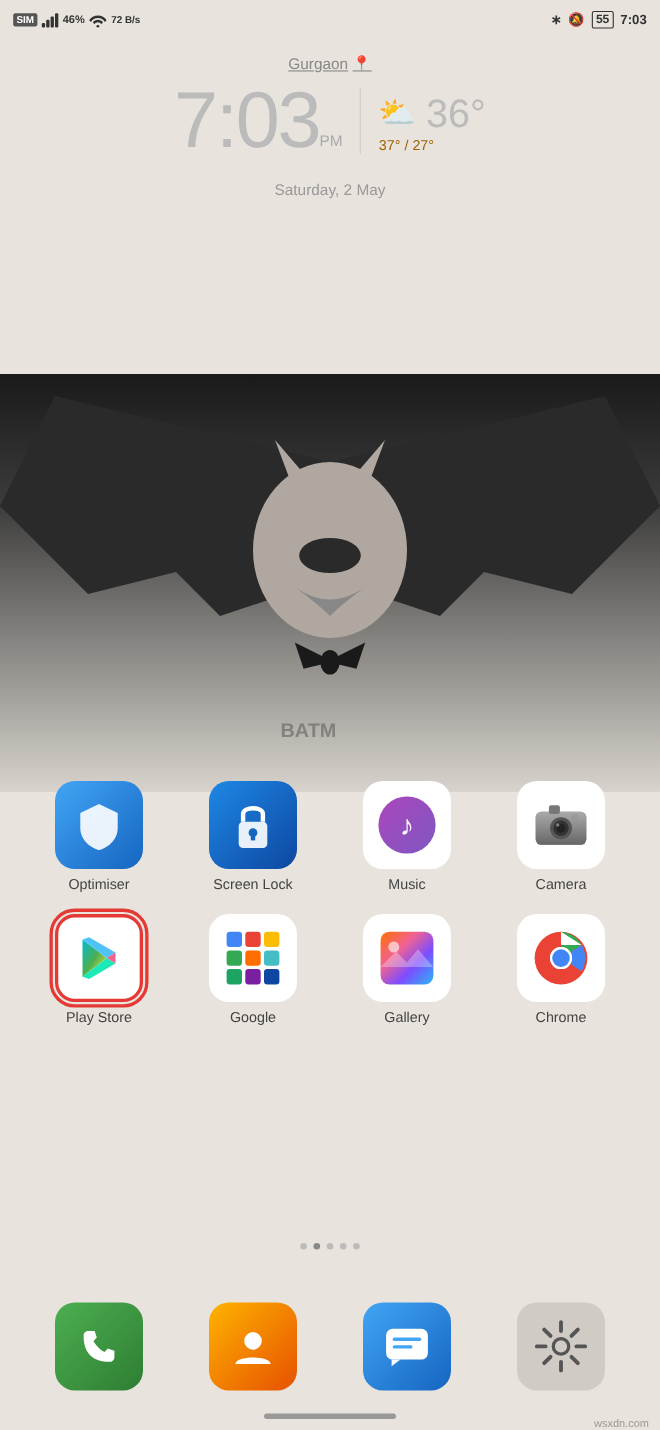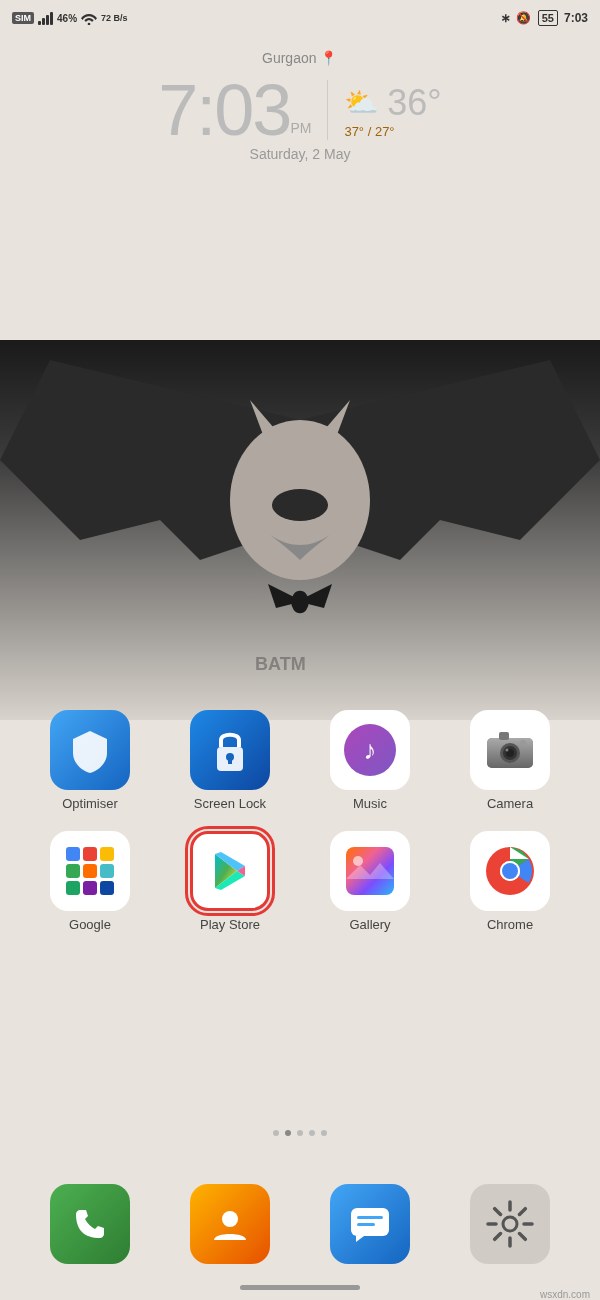--- a/index.html
+++ b/index.html
@@ -68,20 +68,21 @@
       z-index: 5;
     }
     .location-row {
       display: flex;
       align-items: center;
       justify-content: center;
       gap: 4px;
       color: #888;
       font-size: 14px;
       margin-bottom: 8px;
+      text-decoration: underline;
     }
     .time-weather-row {
       display: flex;
       align-items: center;
       justify-content: center;
       gap: 16px;
     }
     .time-display {
       font-size: 72px;
       font-weight: 200;
@@ -109,21 +110,21 @@
       color: #bbb;
       font-weight: 200;
     }
     .temp-range {
       font-size: 13px;
       color: #a16207;
     }
     .date-row {
       color: #999;
       font-size: 14px;
-      margin-top: 0;
+      margin-top: 18px;
     }
     .cloud-icon {
       font-size: 28px;
       color: #ccc;
     }
 
     
     .batman-area {
       position: absolute;
       top: 340px;
@@ -404,57 +405,57 @@
           <circle cx="22" cy="22" r="1.5" fill="rgba(255,255,255,0.4)"></circle>
           <circle cx="38" cy="15" r="3" fill="#999"></circle>
         </svg>
       </div>
       <span class="app-label">Camera</span>
     </div>
   </div>
 
   <div class="app-row">
 
-    <div class="app-item">
-      <div class="app-icon bg-google">
-        <div class="google-grid">
-          <div class="google-cell" style="background:#4285f4;"></div>
-          <div class="google-cell" style="background:#ea4335;"></div>
-          <div class="google-cell" style="background:#fbbc05;"></div>
-          <div class="google-cell" style="background:#34a853;"></div>
-          <div class="google-cell" style="background:#ff6d00;"></div>
-          <div class="google-cell" style="background:#46bdc6;"></div>
-          <div class="google-cell" style="background:#1da462;"></div>
-          <div class="google-cell" style="background:#7b1fa2;"></div>
-          <div class="google-cell" style="background:#0d47a1;"></div>
-        </div>
-      </div>
-      <span class="app-label">Google</span>
-    </div>
-
     <div class="app-item highlighted">
       <div class="app-icon bg-playstore" style="border: 3px solid #e53935; border-radius: 18px;">
         <svg width="46" height="46" viewBox="0 0 46 46">
           <defs>
             <linearGradient id="playGrad" x1="0" y1="0" x2="1" y2="1">
               <stop offset="0%" stop-color="#00bcd4"></stop>
               <stop offset="50%" stop-color="#4caf50"></stop>
               <stop offset="100%" stop-color="#ffeb3b"></stop>
             </linearGradient>
           </defs>
           <path d="M8,6 L8,40 L30,23 Z" fill="url(#playGrad)"></path>
           <path d="M8,6 L30,23 L38,18 L14,4 Z" fill="#4fc3f7"></path>
           <path d="M8,40 L30,23 L38,28 L14,42 Z" fill="#1de9b6"></path>
           <path d="M38,18 L30,23 L38,28 Z" fill="#f06292"></path>
         </svg>
       </div>
       <span class="app-label">Play Store</span>
     </div>
 
     <div class="app-item">
+      <div class="app-icon bg-google">
+        <div class="google-grid">
+          <div class="google-cell" style="background:#4285f4;"></div>
+          <div class="google-cell" style="background:#ea4335;"></div>
+          <div class="google-cell" style="background:#fbbc05;"></div>
+          <div class="google-cell" style="background:#34a853;"></div>
+          <div class="google-cell" style="background:#ff6d00;"></div>
+          <div class="google-cell" style="background:#46bdc6;"></div>
+          <div class="google-cell" style="background:#1da462;"></div>
+          <div class="google-cell" style="background:#7b1fa2;"></div>
+          <div class="google-cell" style="background:#0d47a1;"></div>
+        </div>
+      </div>
+      <span class="app-label">Google</span>
+    </div>
+
+    <div class="app-item">
       <div class="app-icon bg-gallery">
         <svg width="52" height="52" viewBox="0 0 52 52">
           <rect x="2" y="2" width="48" height="48" rx="8" fill="url(#galleryGrad)"></rect>
           <defs>
             <linearGradient id="galleryGrad" x1="0" y1="0" x2="1" y2="1">
               <stop offset="0%" stop-color="#ff6f00"></stop>
               <stop offset="35%" stop-color="#f06292"></stop>
               <stop offset="65%" stop-color="#7c4dff"></stop>
               <stop offset="100%" stop-color="#29b6f6"></stop>
             </linearGradient>

